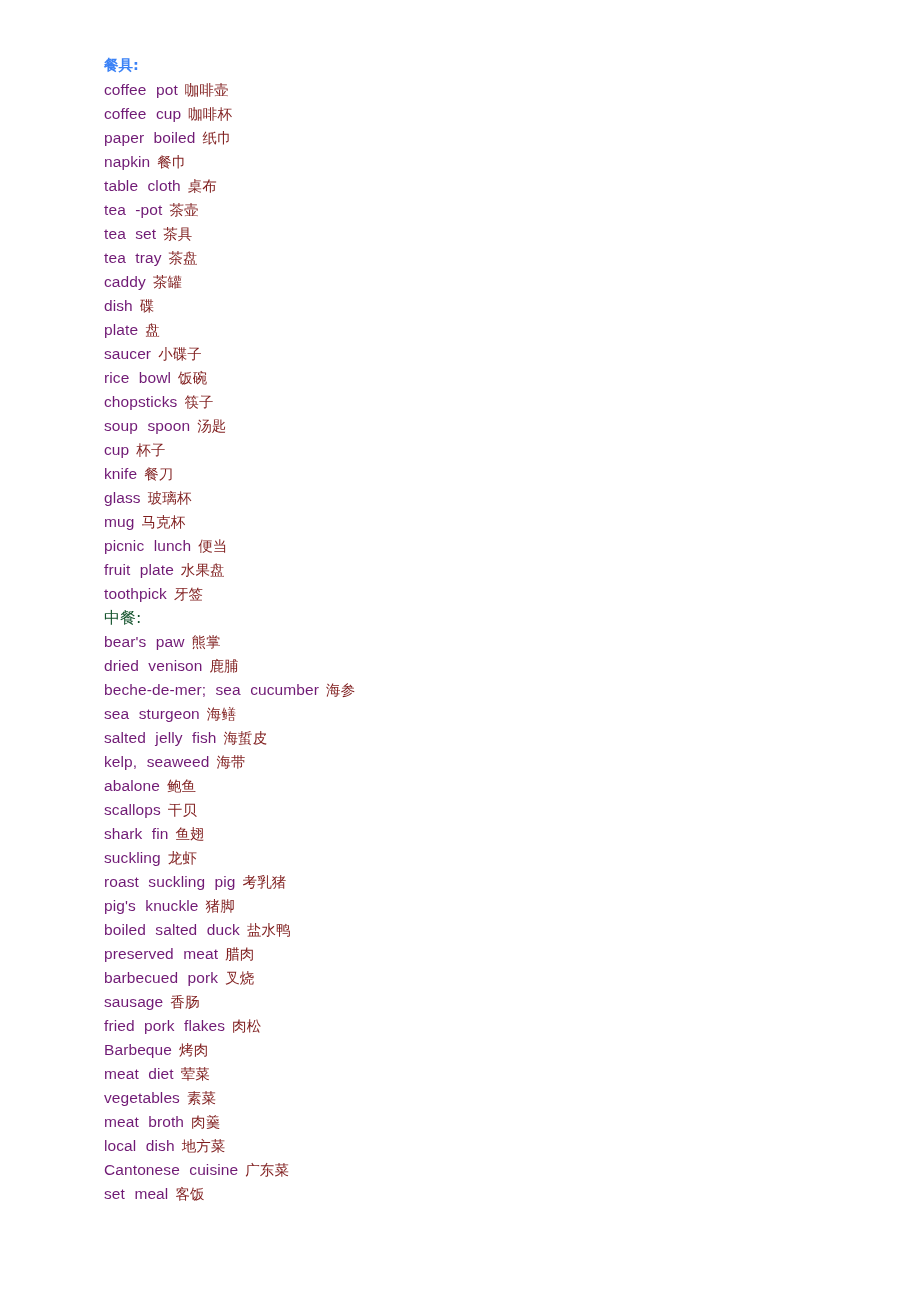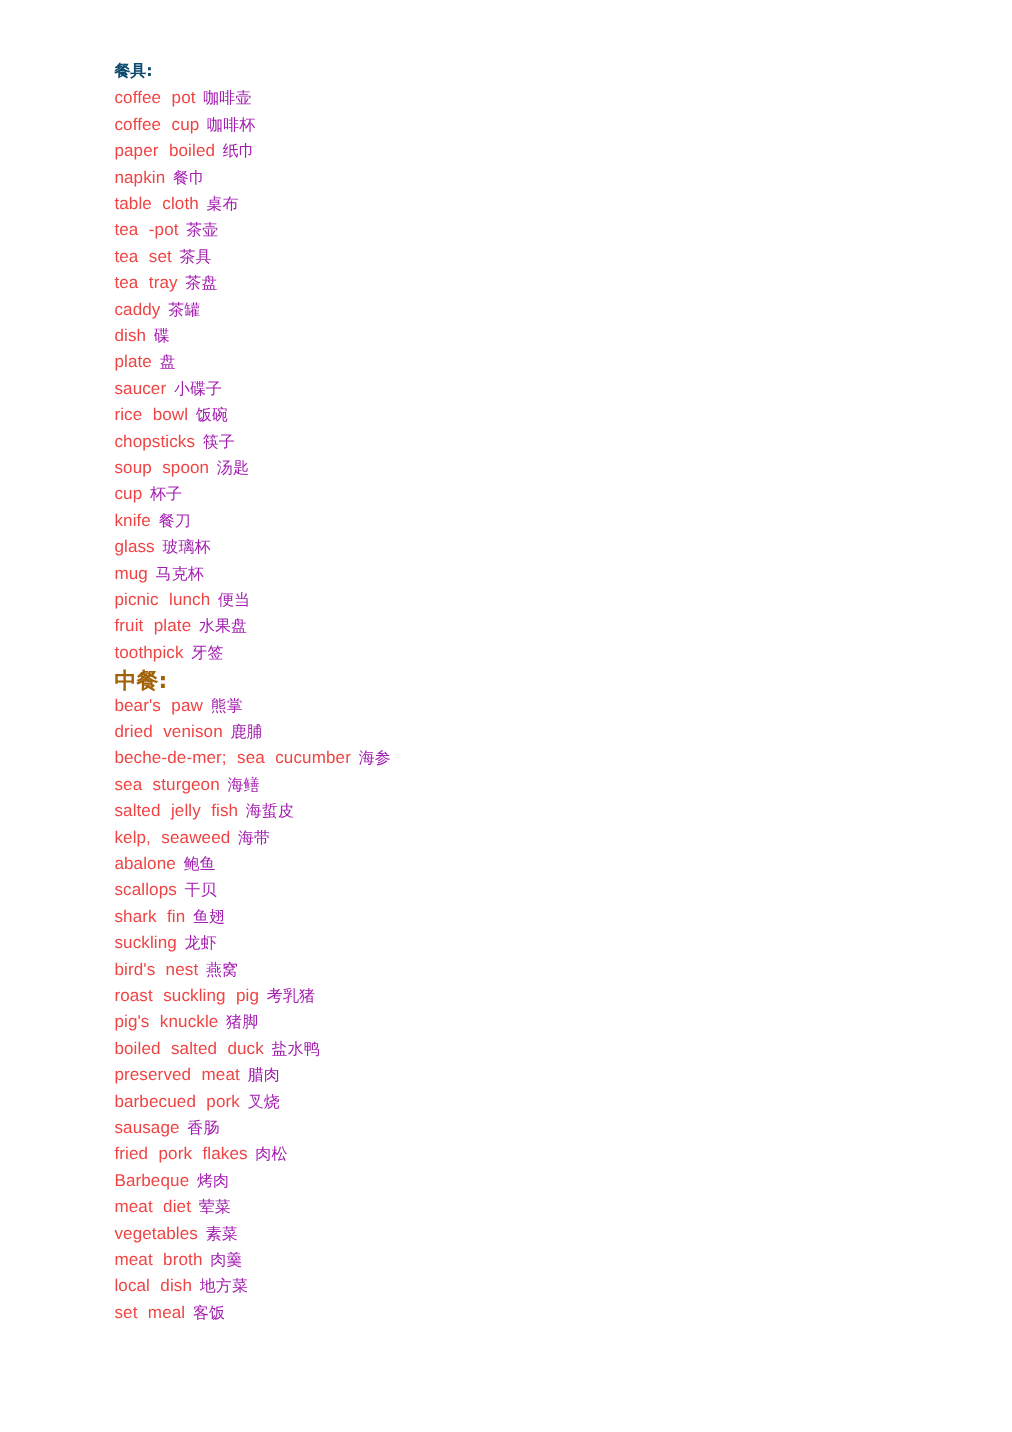--- a/index.html
+++ b/index.html
@@ -31,47 +31,47 @@
   
   .entry {
     height: 24px;
     line-height: 24px;
     font-size: 15.5px;
     white-space: nowrap;
     color: #201f1e;
     letter-spacing: 0.1px;
   }
   .entry .en {
-    color: #ef4444;
+    color: #701a75;
     word-spacing: 5px;
   }
   .entry .zh {
-    color: #a21caf;
+    color: #7f1d1d;
     font-family: "DejaVu Sans", "Liberation Sans", sans-serif;
     font-size: 14.5px;
     margin-left: 7px;
     word-spacing: normal;
   }
   
   .heading {
     height: 26px;
     line-height: 26px;
     font-size: 14.5px;
     font-weight: bold;
-    color: #0c4a6e;
+    color: #3b82f6;
     font-family: "DejaVu Sans", "Liberation Sans", sans-serif;
     white-space: nowrap;
   }
   
   .divider {
     height: 24px;
     line-height: 24px;
-    font-size: 20px;
-    font-weight: bold;
-    color: #a16207;
+    font-size: 16px;
+    font-weight: normal;
+    color: #14532d;
     font-family: "DejaVu Sans", "Liberation Sans", sans-serif;
     white-space: nowrap;
   }
 </style>
 </head>
 <body>
 
 <div class="page">
   <div class="content">
 
@@ -102,28 +102,28 @@
       <div class="entry"><span class="en">bear's paw</span><span class="zh">熊掌</span></div>
       <div class="entry"><span class="en">dried venison</span><span class="zh">鹿脯</span></div>
       <div class="entry"><span class="en">beche-de-mer; sea cucumber</span><span class="zh">海参</span></div>
       <div class="entry"><span class="en">sea sturgeon</span><span class="zh">海鳝</span></div>
       <div class="entry"><span class="en">salted jelly fish</span><span class="zh">海蜇皮</span></div>
       <div class="entry"><span class="en">kelp, seaweed</span><span class="zh">海带</span></div>
       <div class="entry"><span class="en">abalone</span><span class="zh">鲍鱼</span></div>
       <div class="entry"><span class="en">scallops</span><span class="zh">干贝</span></div>
       <div class="entry"><span class="en">shark fin</span><span class="zh">鱼翅</span></div>
       <div class="entry"><span class="en">suckling</span><span class="zh">龙虾</span></div>
-      <div class="entry"><span class="en">bird's nest</span><span class="zh">燕窝</span></div>
       <div class="entry"><span class="en">roast suckling pig</span><span class="zh">考乳猪</span></div>
       <div class="entry"><span class="en">pig's knuckle</span><span class="zh">猪脚</span></div>
       <div class="entry"><span class="en">boiled salted duck</span><span class="zh">盐水鸭</span></div>
       <div class="entry"><span class="en">preserved meat</span><span class="zh">腊肉</span></div>
       <div class="entry"><span class="en">barbecued pork</span><span class="zh">叉烧</span></div>
       <div class="entry"><span class="en">sausage</span><span class="zh">香肠</span></div>
       <div class="entry"><span class="en">fried pork flakes</span><span class="zh">肉松</span></div>
       <div class="entry"><span class="en">Barbeque</span><span class="zh">烤肉</span></div>
       <div class="entry"><span class="en">meat diet</span><span class="zh">荤菜</span></div>
       <div class="entry"><span class="en">vegetables</span><span class="zh">素菜</span></div>
       <div class="entry"><span class="en">meat broth</span><span class="zh">肉羹</span></div>
       <div class="entry"><span class="en">local dish</span><span class="zh">地方菜</span></div>
+      <div class="entry"><span class="en">Cantonese cuisine</span><span class="zh">广东菜</span></div>
       <div class="entry"><span class="en">set meal</span><span class="zh">客饭</span></div>
     </div>
 </div>
 
 </body></html>

